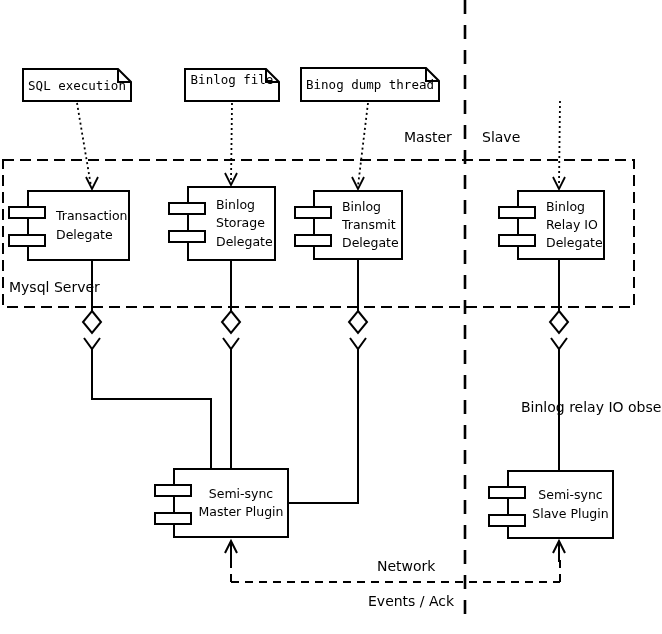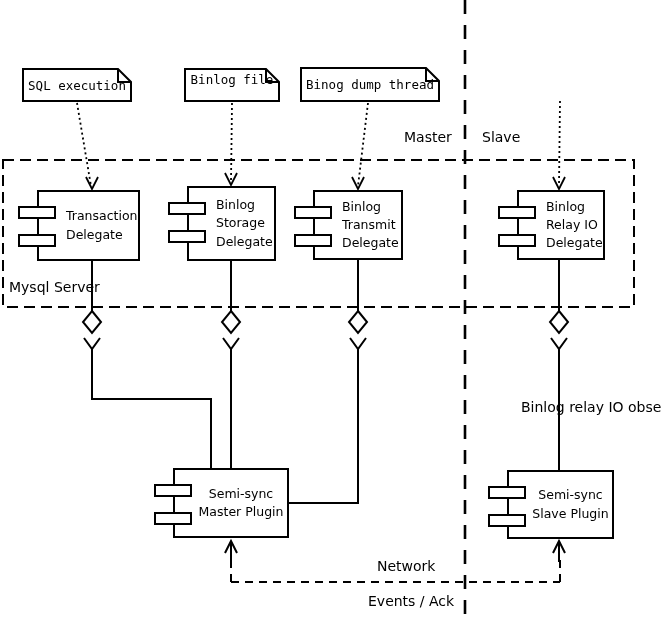--- a/index.html
+++ b/index.html
@@ -123,21 +123,21 @@
       <polyline points="126,1 126,14 139,14" fill="none" stroke="#000" stroke-width="2"></polyline>
     </svg>
     <span class="ntext">Binog dump thread</span>
   </div>
 
 
   <div class="dlabel" style="left:404px;top:129px">Master</div>
   <div class="dlabel" style="left:482px;top:129px">Slave</div>
   <div class="dlabel" style="left:9px;top:279px">Mysql Server</div>
 
-  <div class="component" style="left:37px;top:190px;width:103px;height:71px">
+  <div class="component" style="left:27px;top:190px;width:103px;height:71px">
     <div class="cicon i1"></div>
     <div class="cicon i2"></div>
     <div class="ctext">Transaction
 Delegate</div>
   </div>
 
   <div class="component" style="left:187px;top:186px;width:89px;height:75px">
     <div class="cicon i1"></div>
     <div class="cicon i2"></div>
     <div class="ctext">Binlog

